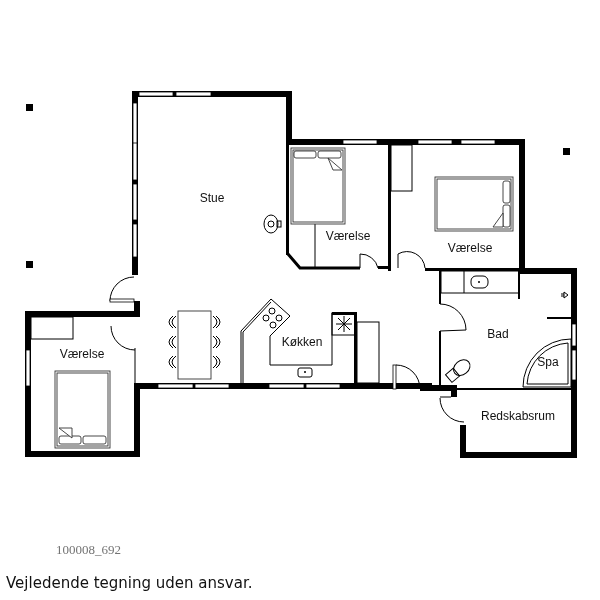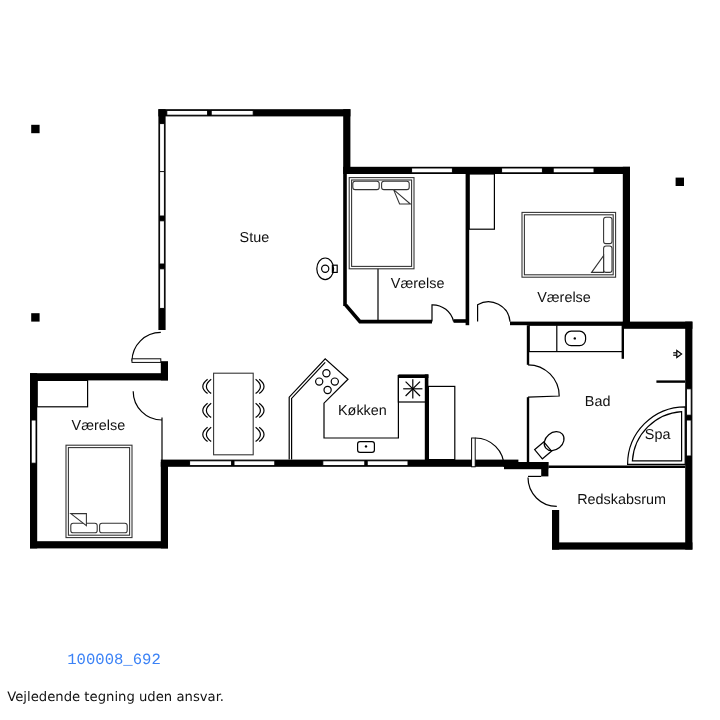--- a/index.html
+++ b/index.html
@@ -1,20 +1,20 @@
 <!DOCTYPE html>
 <html><head>
 <meta charset="utf-8">
 <style>
   html, body { margin:0; padding:0; background:#ffffff; }
   body { width:600px; height:600px; position:relative; overflow:hidden; font-family:"Liberation Sans", sans-serif; }
   #plan { position:absolute; left:0; top:0; width:600px; height:600px; }
   .room-label { font-family:"Liberation Sans", sans-serif; font-size:12px; fill:#111; }
-  .plan-id { position:absolute; left:56px; top:542px; font-size:13px; color:#3b82f6; font-family:Liberation Mono, monospace; }
-  .disclaimer { position:absolute; left:6px; top:574px; font-size:11px; color:#111; font-family:"DejaVu Sans", sans-serif; }
+  .plan-id { position:absolute; left:56px; top:542px; font-size:13px; color:#737373; font-family:Liberation Serif, serif; }
+  .disclaimer { position:absolute; left:6px; top:574px; font-size:15px; color:#111; font-family:"DejaVu Sans", sans-serif; }
   .wall { fill:#000; }
   .win { fill:#fff; stroke:#000; stroke-width:0.8; }
   .thin { fill:none; stroke:#000; stroke-width:1; }
   .furn { fill:#fff; stroke:#333; stroke-width:0.9; }
 </style>
 </head>
 <body>
 
 <svg id="plan" viewBox="0 0 600 600" xmlns="http://www.w3.org/2000/svg">
 

